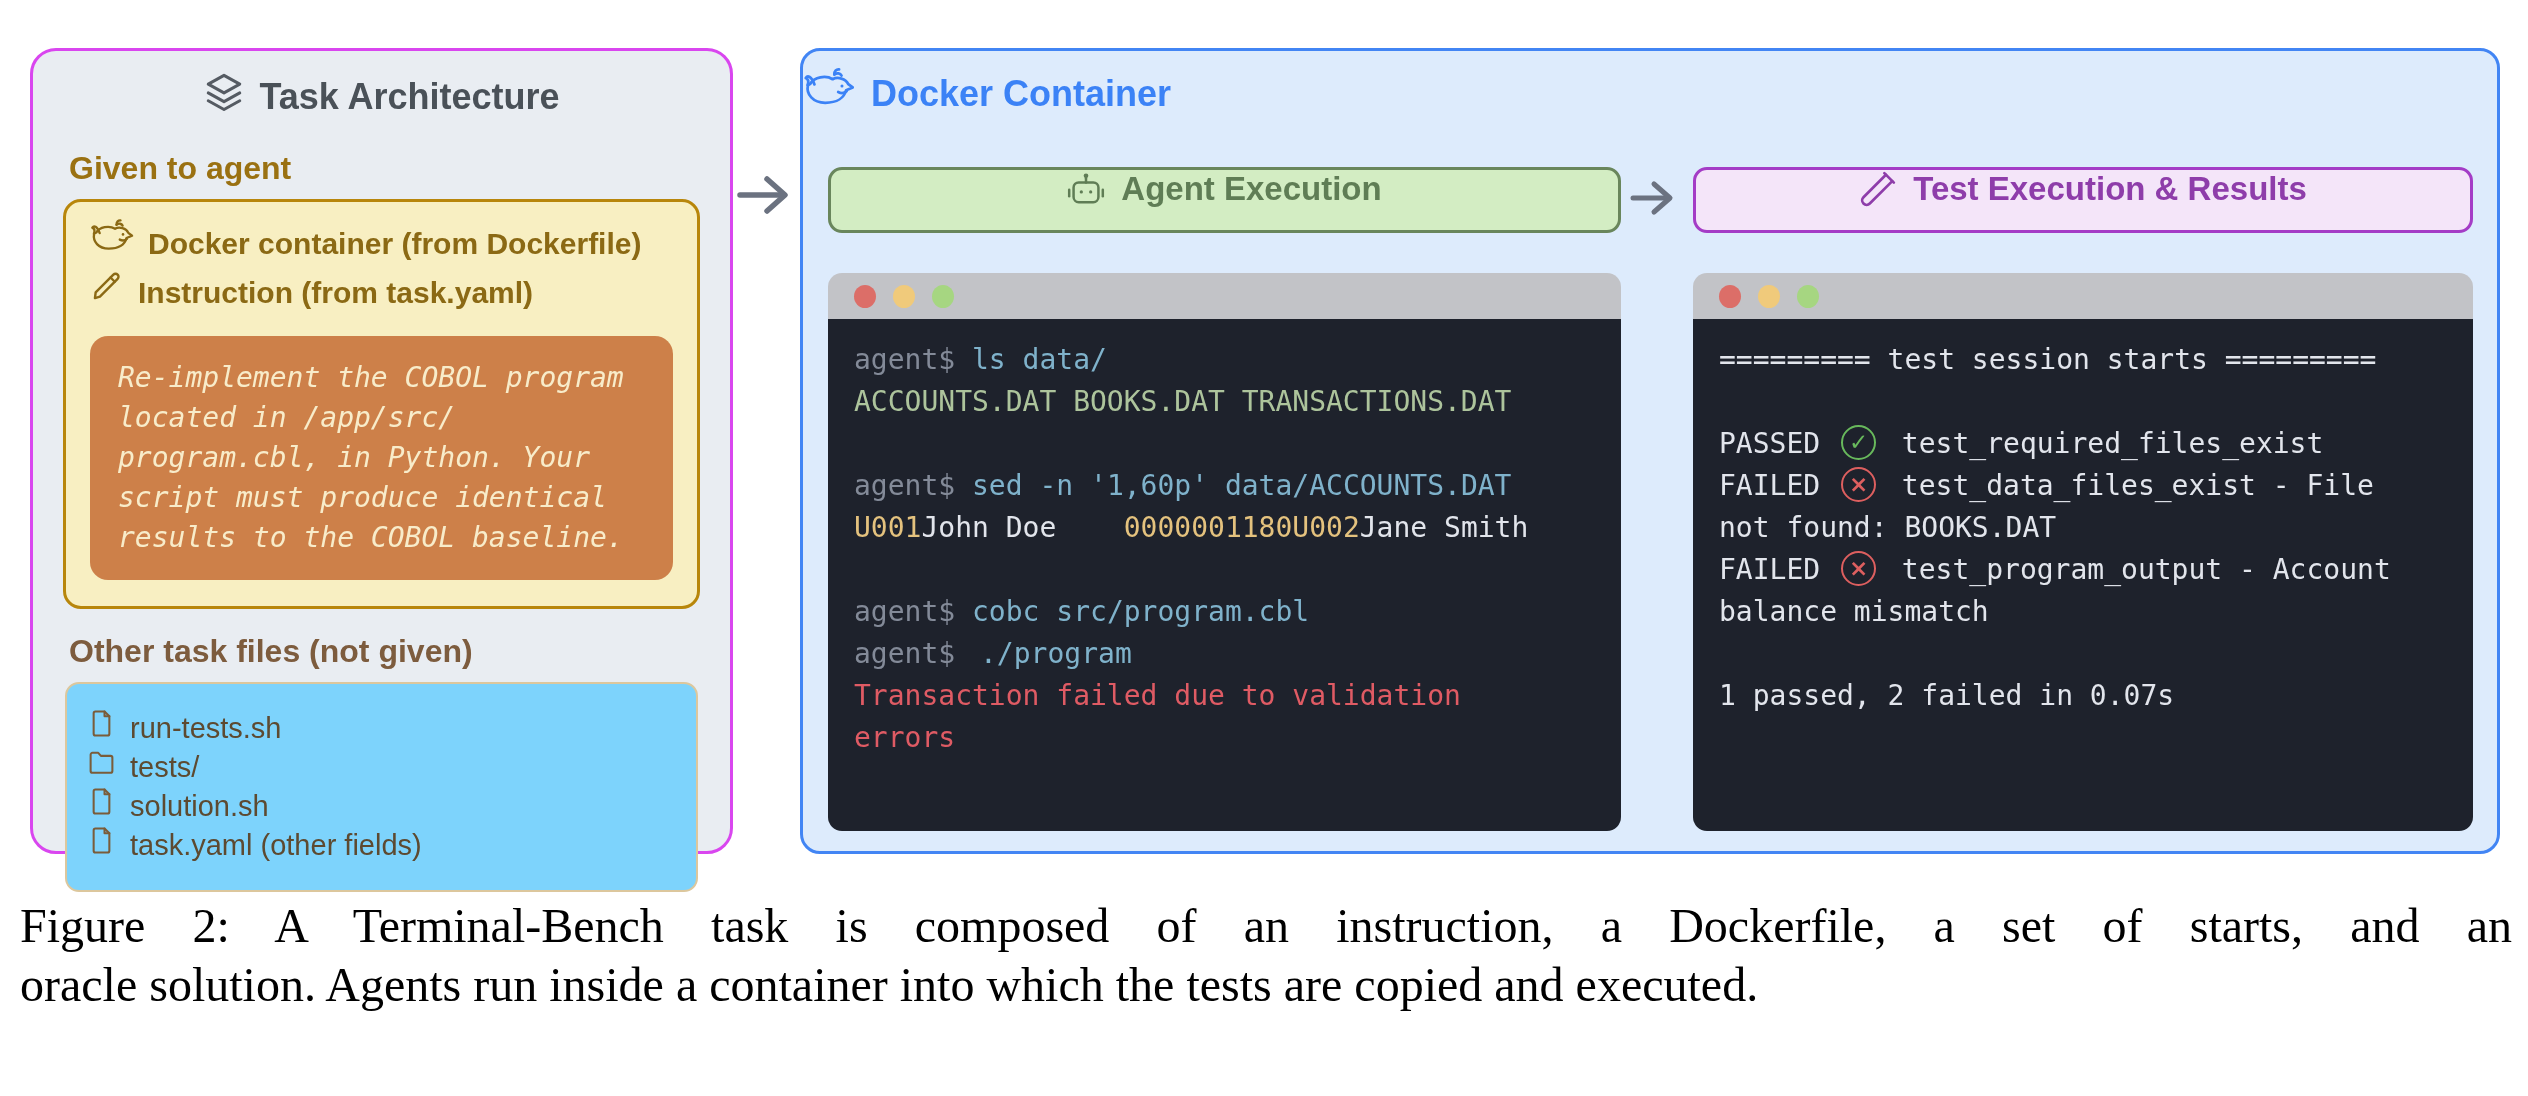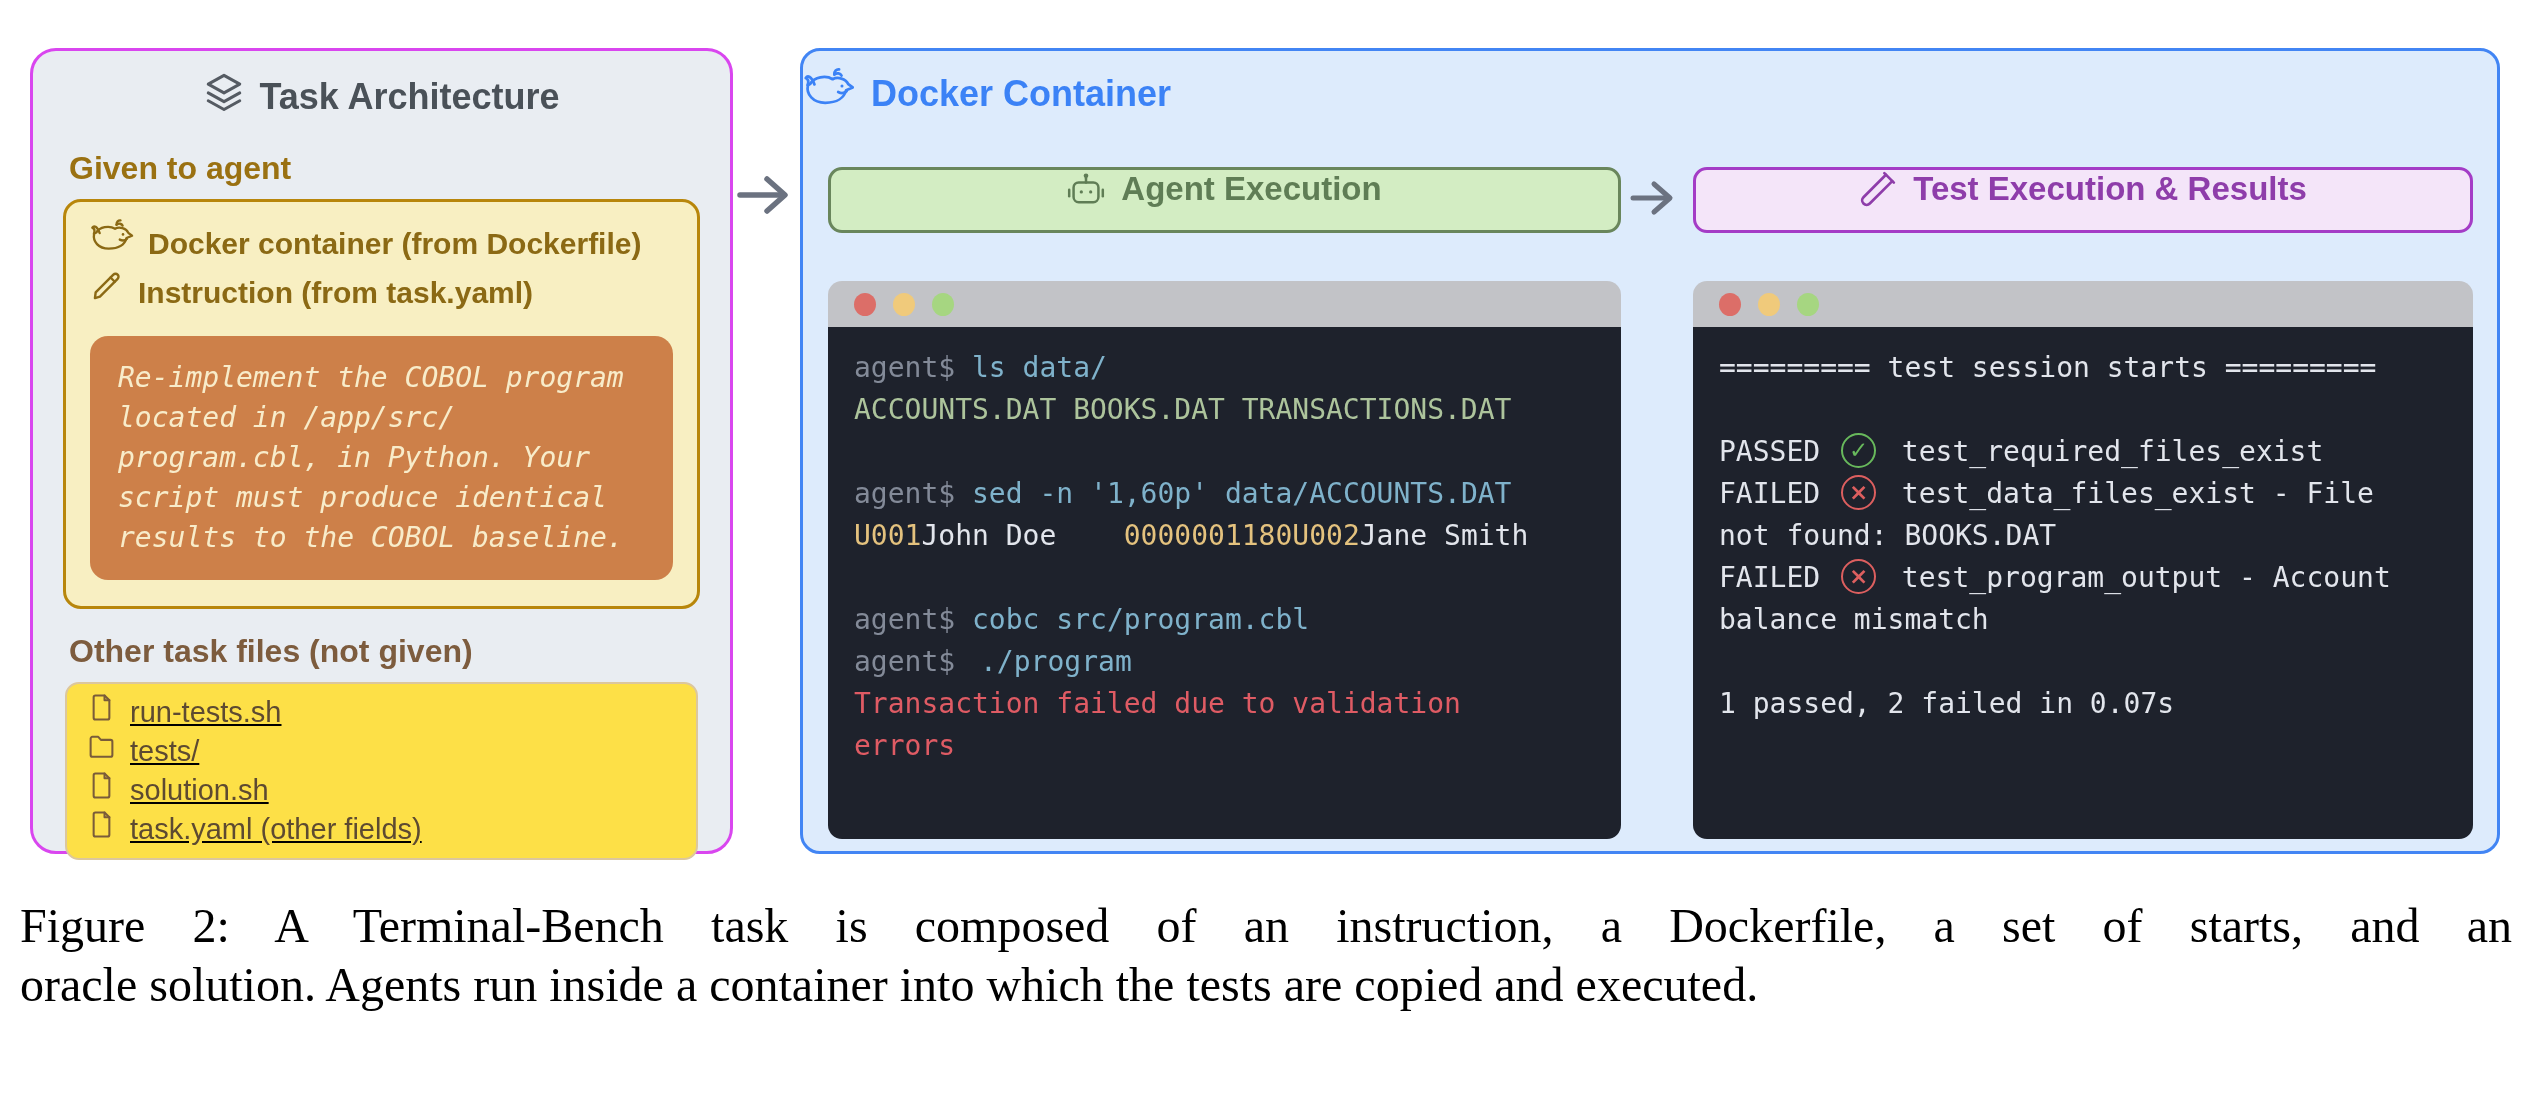--- a/index.html
+++ b/index.html
@@ -18,22 +18,22 @@
   .given-box { margin:0 30px; background:#f8efc2; border:3px solid #b8860b;
     border-radius:18px; padding:16px 24px 26px; box-sizing:border-box; }
   .given-item { display:flex; align-items:center; gap:14px; font-size:30px;
     font-weight:bold; color:#8b6914; line-height:46px; }
   .given-item svg { color:#8b6914; }
   .icon-whale-sm svg { width:44px; height:38px; }
   .icon-pencil svg { width:34px; height:34px; }
   .instruction-box { margin-top:20px; background:#cd8049; border-radius:18px;
     padding:22px 28px; font-family:"DejaVu Sans Mono", monospace; font-style:italic;
     font-size:28px; line-height:40px; color:#f8ecca; }
-  .files-box { margin:0 32px; background:#fde047; border:2px solid #dcc79d;
-    border-radius:14px; padding:9px 20px; box-sizing:border-box;text-decoration:underline; }
+  .files-box { margin:0 32px; background:#7dd3fc; border:2px solid #dcc79d;
+    border-radius:14px; padding:25px 20px; box-sizing:border-box; }
   .file-row { display:flex; align-items:center; gap:14px; font-size:29px;
     color:#5d4a31; line-height:39px; }
   .file-row svg { width:29px; height:29px; color:#7a5c39; flex:0 0 auto; }
 
   
   .flow-arrow svg { display:block; color:#6b7280; }
   .arrow-1 { position:absolute; left:736px; top:172px; }
   .arrow-2 { position:absolute; left:826px; top:126px; }
 
   
@@ -43,21 +43,21 @@
     margin-top:16px; font-size:36px; font-weight:bold; color:#3b82f6; }
   .docker-title svg { width:52px; height:44px; color:#3b82f6; }
   .exec-header { position:absolute; top:116px; height:66px; border-radius:14px;
     display:flex; align-items:flex-start; justify-content:center; gap:16px;
     font-size:33px; font-weight:bold; box-sizing:border-box; }
   .exec-header svg { width:38px; height:38px; }
   .header-agent { left:25px; width:793px; background:#d3edc3; border:3px solid #69865c; color:#5f7d55; }
   .header-test  { left:890px; width:780px; background:#f4e5f9; border:3px solid #a43cc6; color:#8e3daa; }
 
   
-  .terminal { position:absolute; top:230px; border-radius:14px; overflow:hidden; }
+  .terminal { position:absolute; top:222px; border-radius:14px; overflow:hidden; }
   .terminal-agent { left:25px; width:793px; height:558px; }
   .terminal-test  { left:890px; width:780px; height:558px; }
   .term-titlebar { height:46px; background:#c2c3c7; display:flex; align-items:center;
     padding-left:26px; gap:17px; }
   .dot { width:22px; height:23px; border-radius:50%; }
   .term-body { background:#1e222c; height:512px; padding:20px 26px;
     font-family:"DejaVu Sans Mono", monospace; font-size:28px; line-height:42px;
     box-sizing:border-box; }
   .term-line { white-space:pre; }
   .status-icon { display:inline-flex; align-items:center; justify-content:center;

